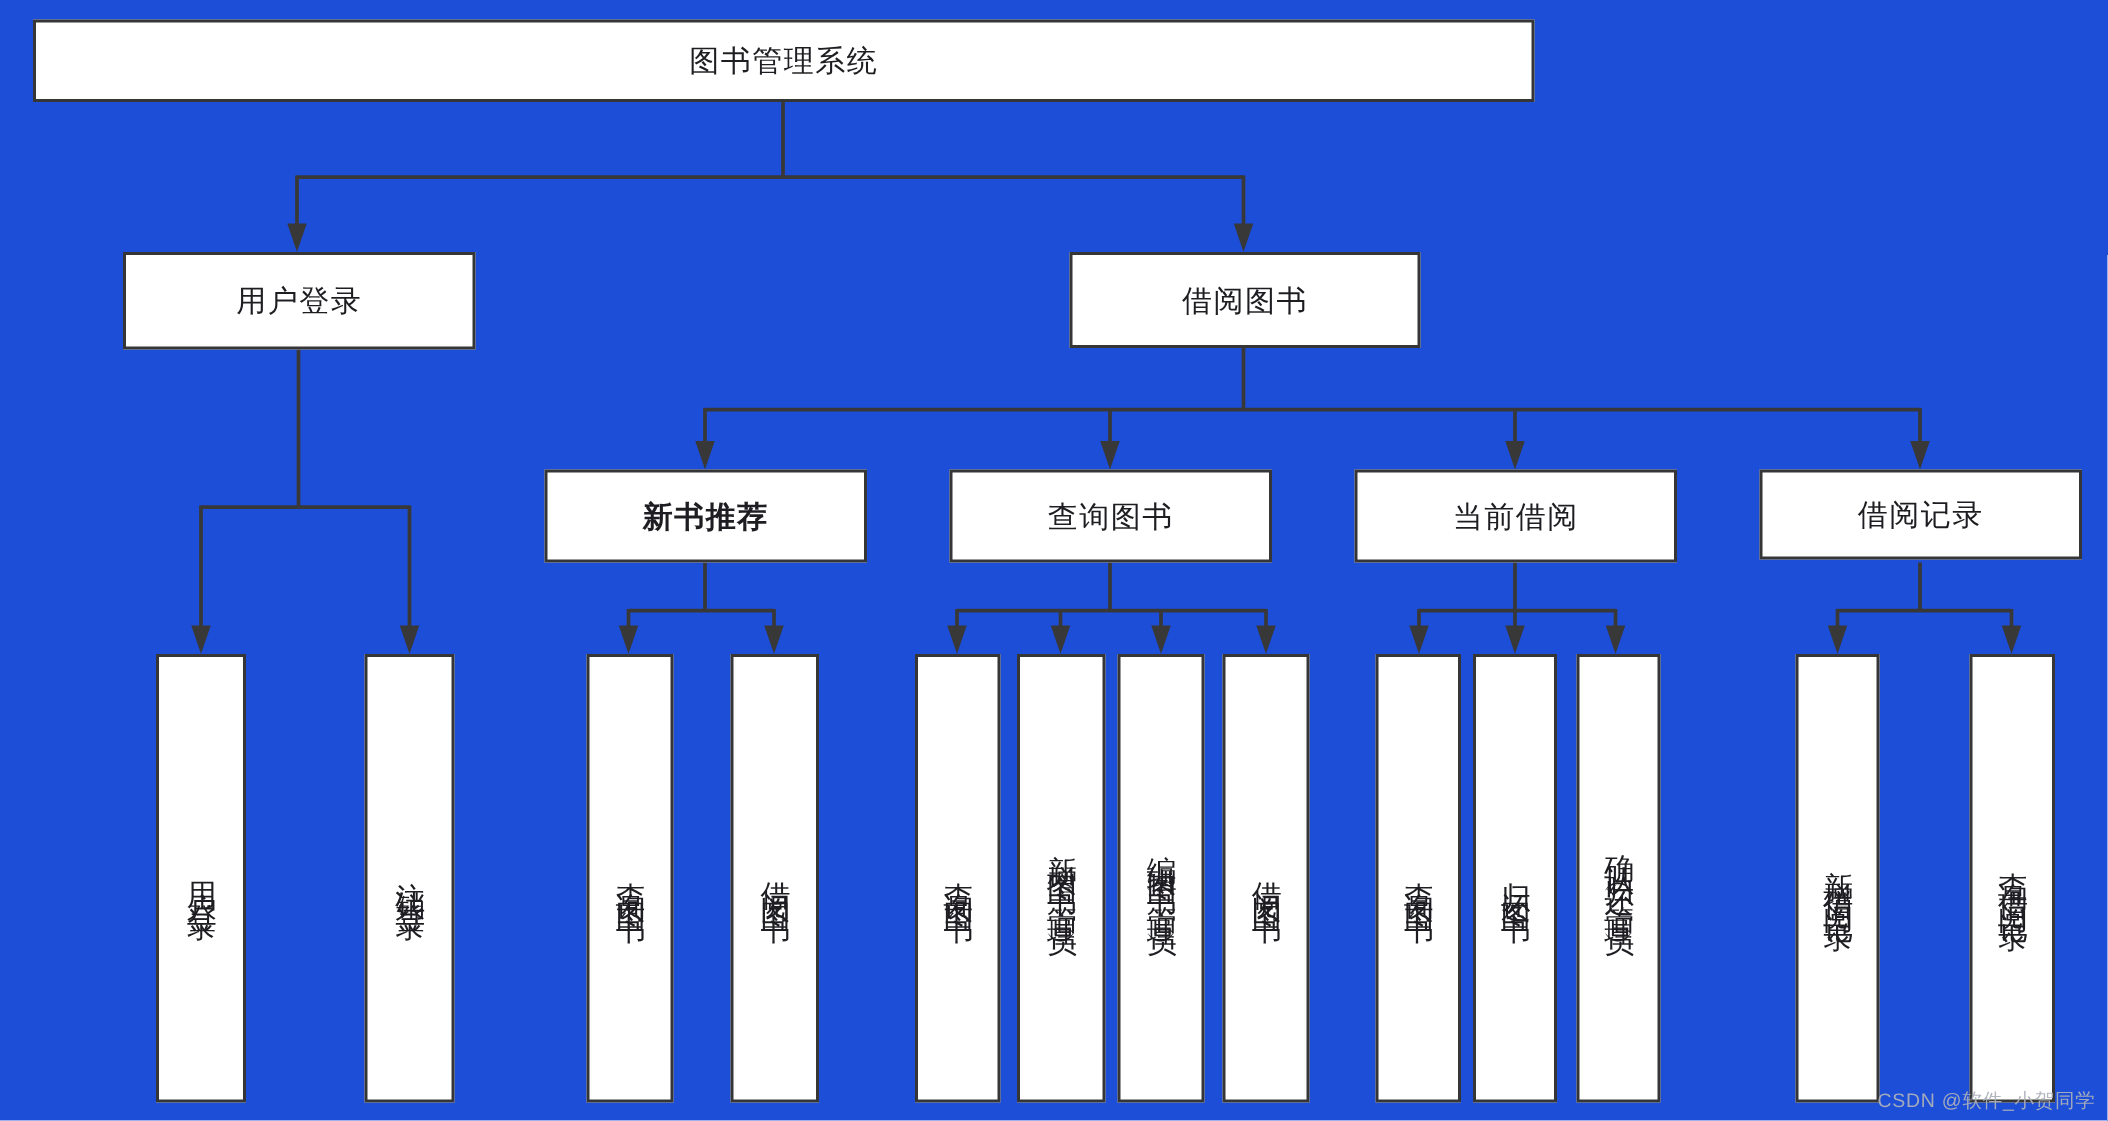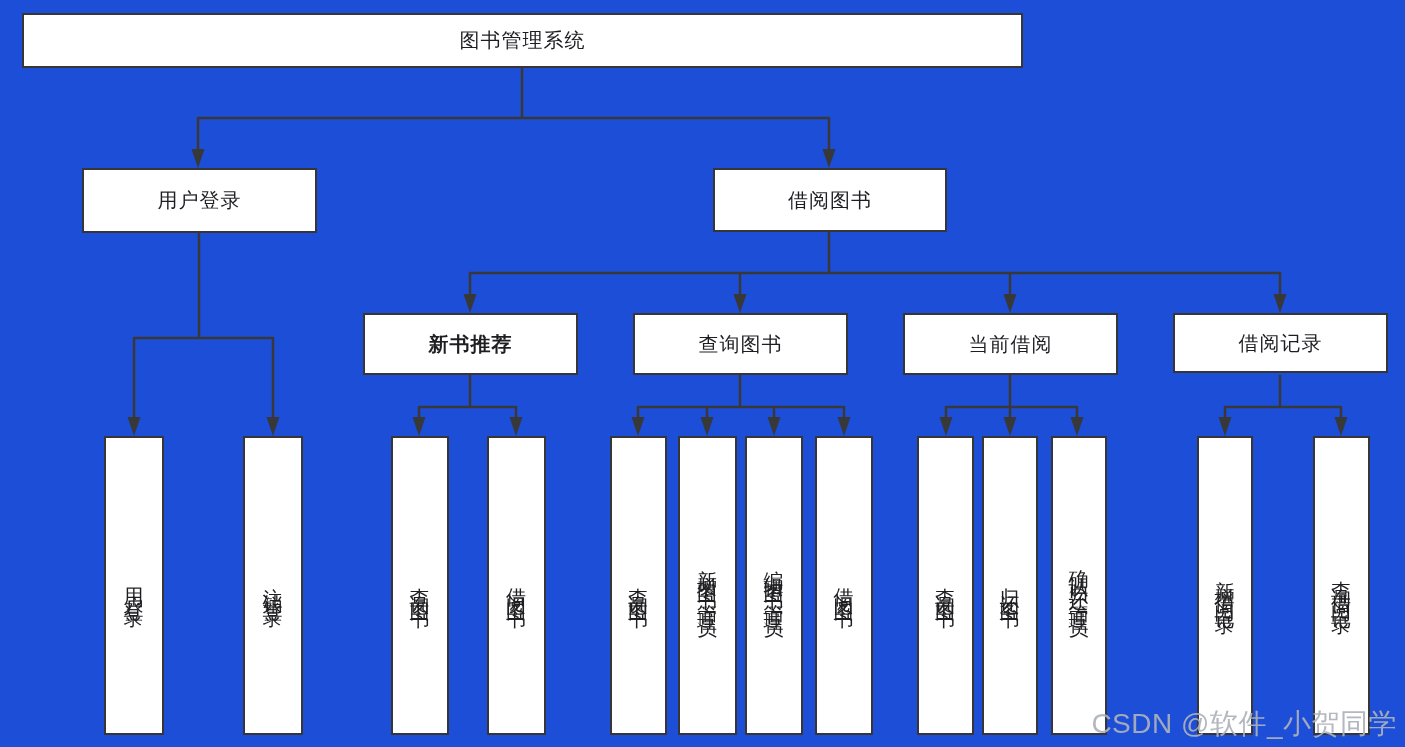--- a/index.html
+++ b/index.html
@@ -62,21 +62,21 @@
   .b-l9  { left: 917px;  width: 57px; }
   .b-l10 { left: 982px;  width: 56px; }
   .b-l11 { left: 1051px; width: 56px; }
   .b-l12 { left: 1197px; width: 56px; }
   .b-l13 { left: 1313px; width: 57px; }
   #watermark {
     position: absolute;
     right: 8px;
     bottom: 4px;
     z-index: 2;
-    font-size: 28px;
+    font-size: 13px;
     color: rgba(172, 177, 186, 0.92);
     letter-spacing: 0.5px;
     white-space: nowrap;
   }
 </style>
 </head>
 <body>
 
 <div id="canvas">
 

